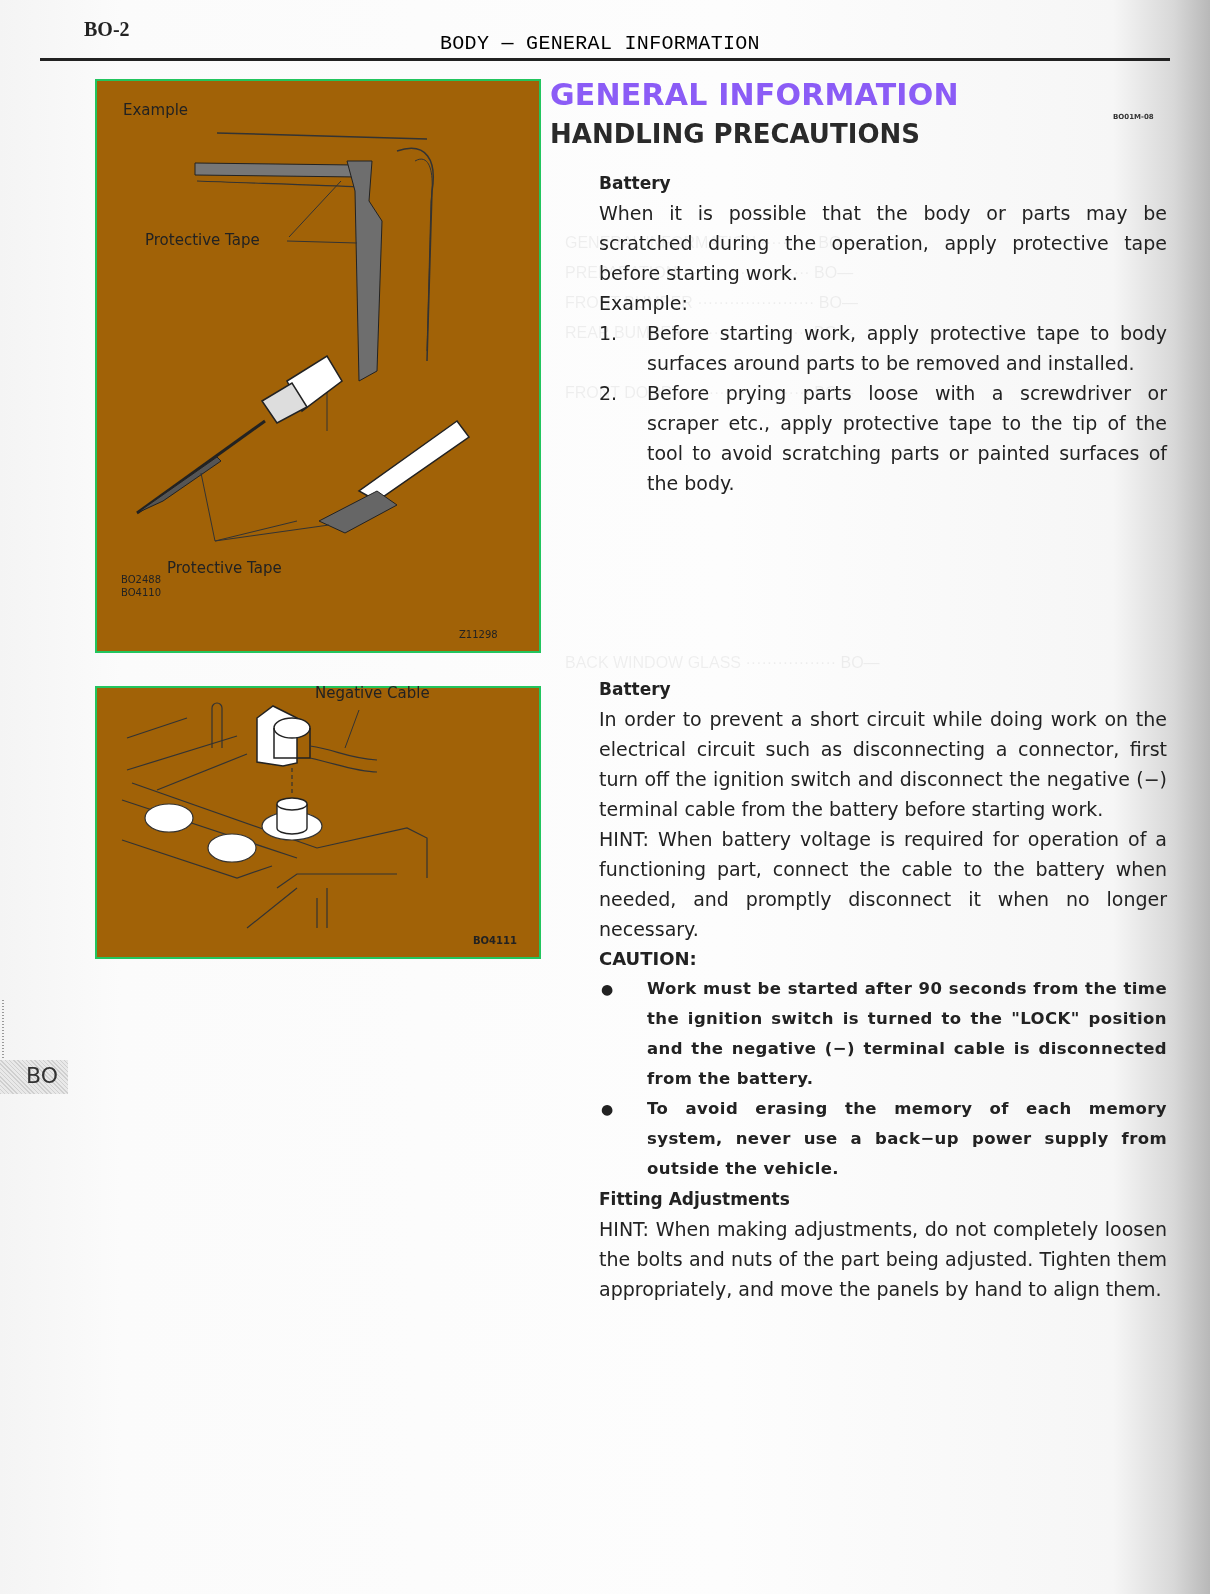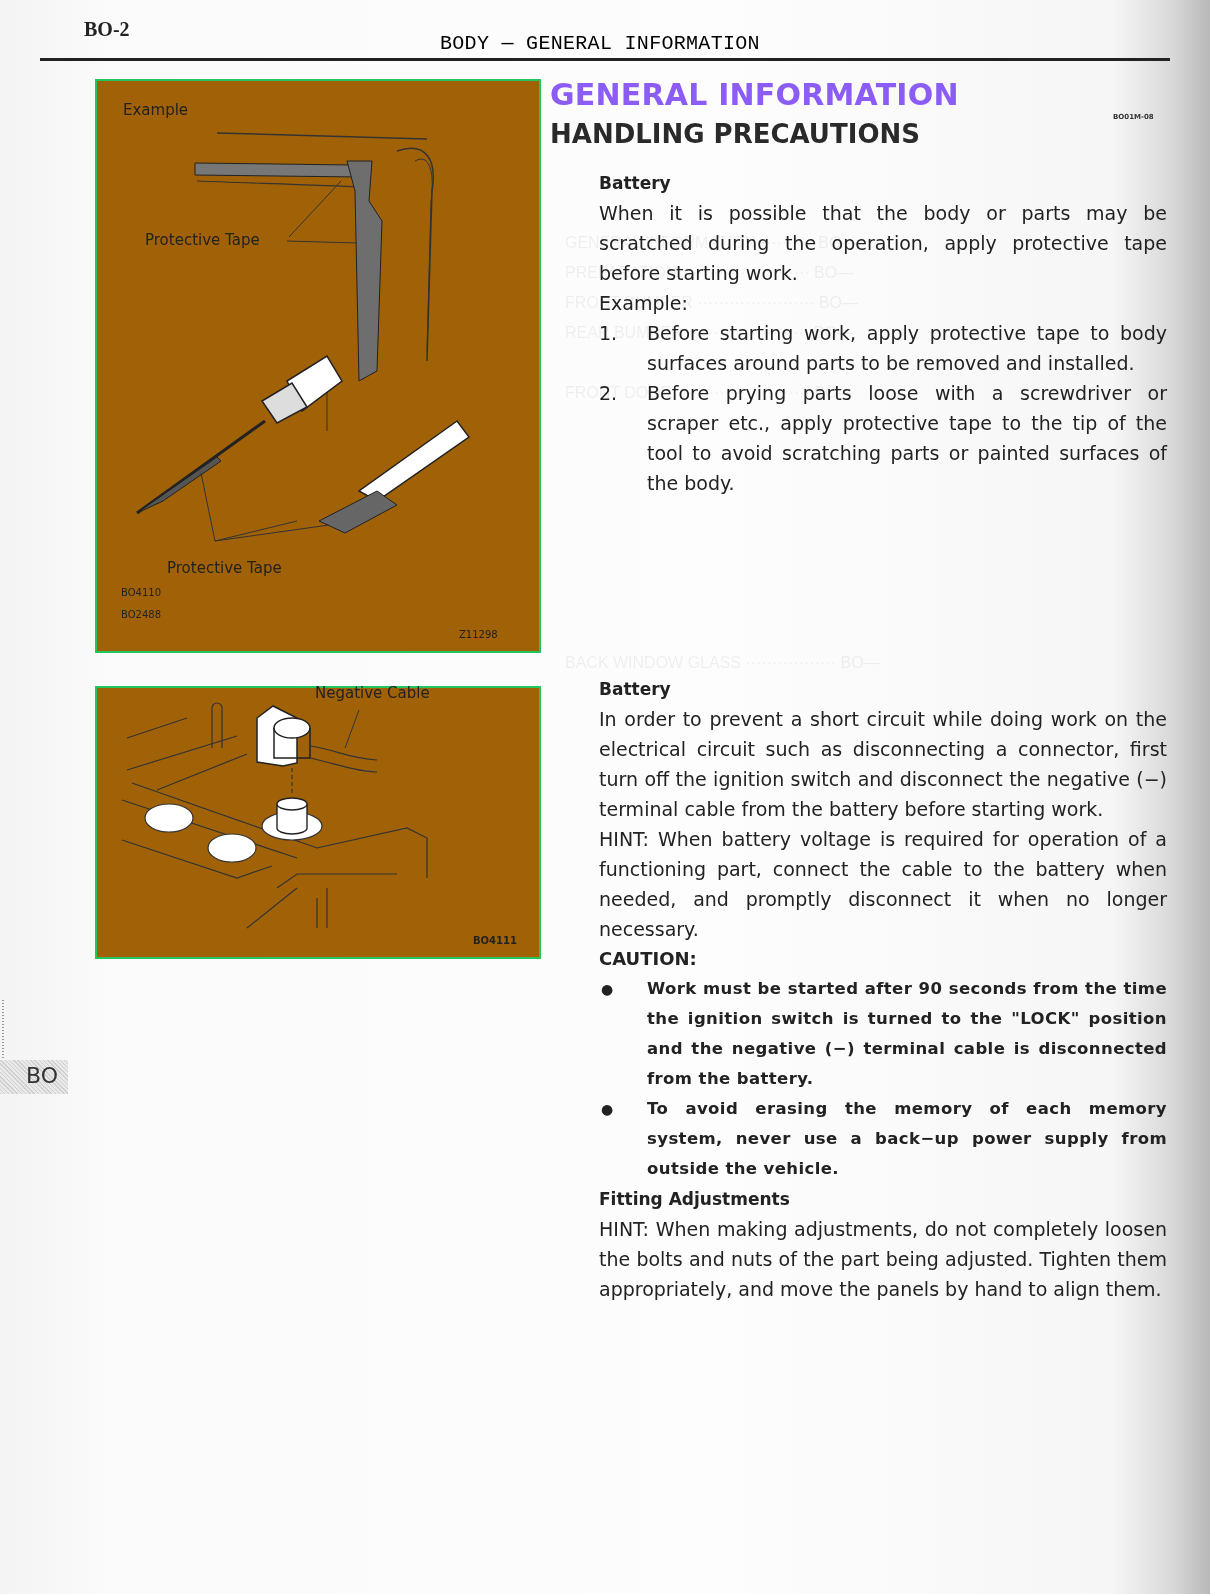--- a/index.html
+++ b/index.html
@@ -68,21 +68,21 @@
     <path d="M120 376 L60 418 L40 432 L66 420 L124 380 Z" fill="#555" stroke="#222" stroke-width="1"></path>
     <path d="M360 340 L262 410 L280 420 L372 356 Z" fill="#fff" stroke="#222" stroke-width="1.5"></path>
     <path d="M280 410 L222 440 L248 452 L300 424 Z" fill="#666" stroke="#222" stroke-width="1"></path>
     <path d="M104 392 L118 460 L200 440" fill="none" stroke="#333" stroke-width="1"></path>
     <line x1="118" y1="460" x2="232" y2="444" stroke="#333" stroke-width="1"></line>
   </svg>
   <div class="fig-label" style="left:26px;top:20px;">Example</div>
   <div class="fig-label" style="left:48px;top:150px;">Protective Tape</div>
   <div class="fig-label" style="left:70px;top:478px;">Protective Tape</div>
   <div class="fig-code" style="left:24px;top:506px;">BO4110</div>
-  <div class="fig-code" style="left:24px;top:528px;">BO2488</div>
+  <div class="fig-code" style="left:24px;top:493px;">BO2488</div>
   <div class="fig-code" style="left:362px;top:548px;">Z11298</div>
 </div>
 
 <div class="abs fig fig2">
   <svg width="430" height="269" viewBox="0 0 430 269">
     <path d="M30 50 L90 30 M30 82 L140 48 M60 102 L150 66" fill="none" stroke="#333" stroke-width="1.2"></path>
     <path d="M115 20 L115 60 M125 20 L125 60" stroke="#333" stroke-width="1.2" fill="none"></path>
     <path d="M115 20 A5 5 0 0 1 125 20" stroke="#333" stroke-width="1.2" fill="none"></path>
     <path d="M160 30 L176 18 L200 30 L200 75 L186 78 L160 74 Z" fill="#fff" stroke="#222" stroke-width="1.5"></path>
     <ellipse cx="195" cy="40" rx="18" ry="10" fill="#fff" stroke="#222" stroke-width="1.5"></ellipse>

